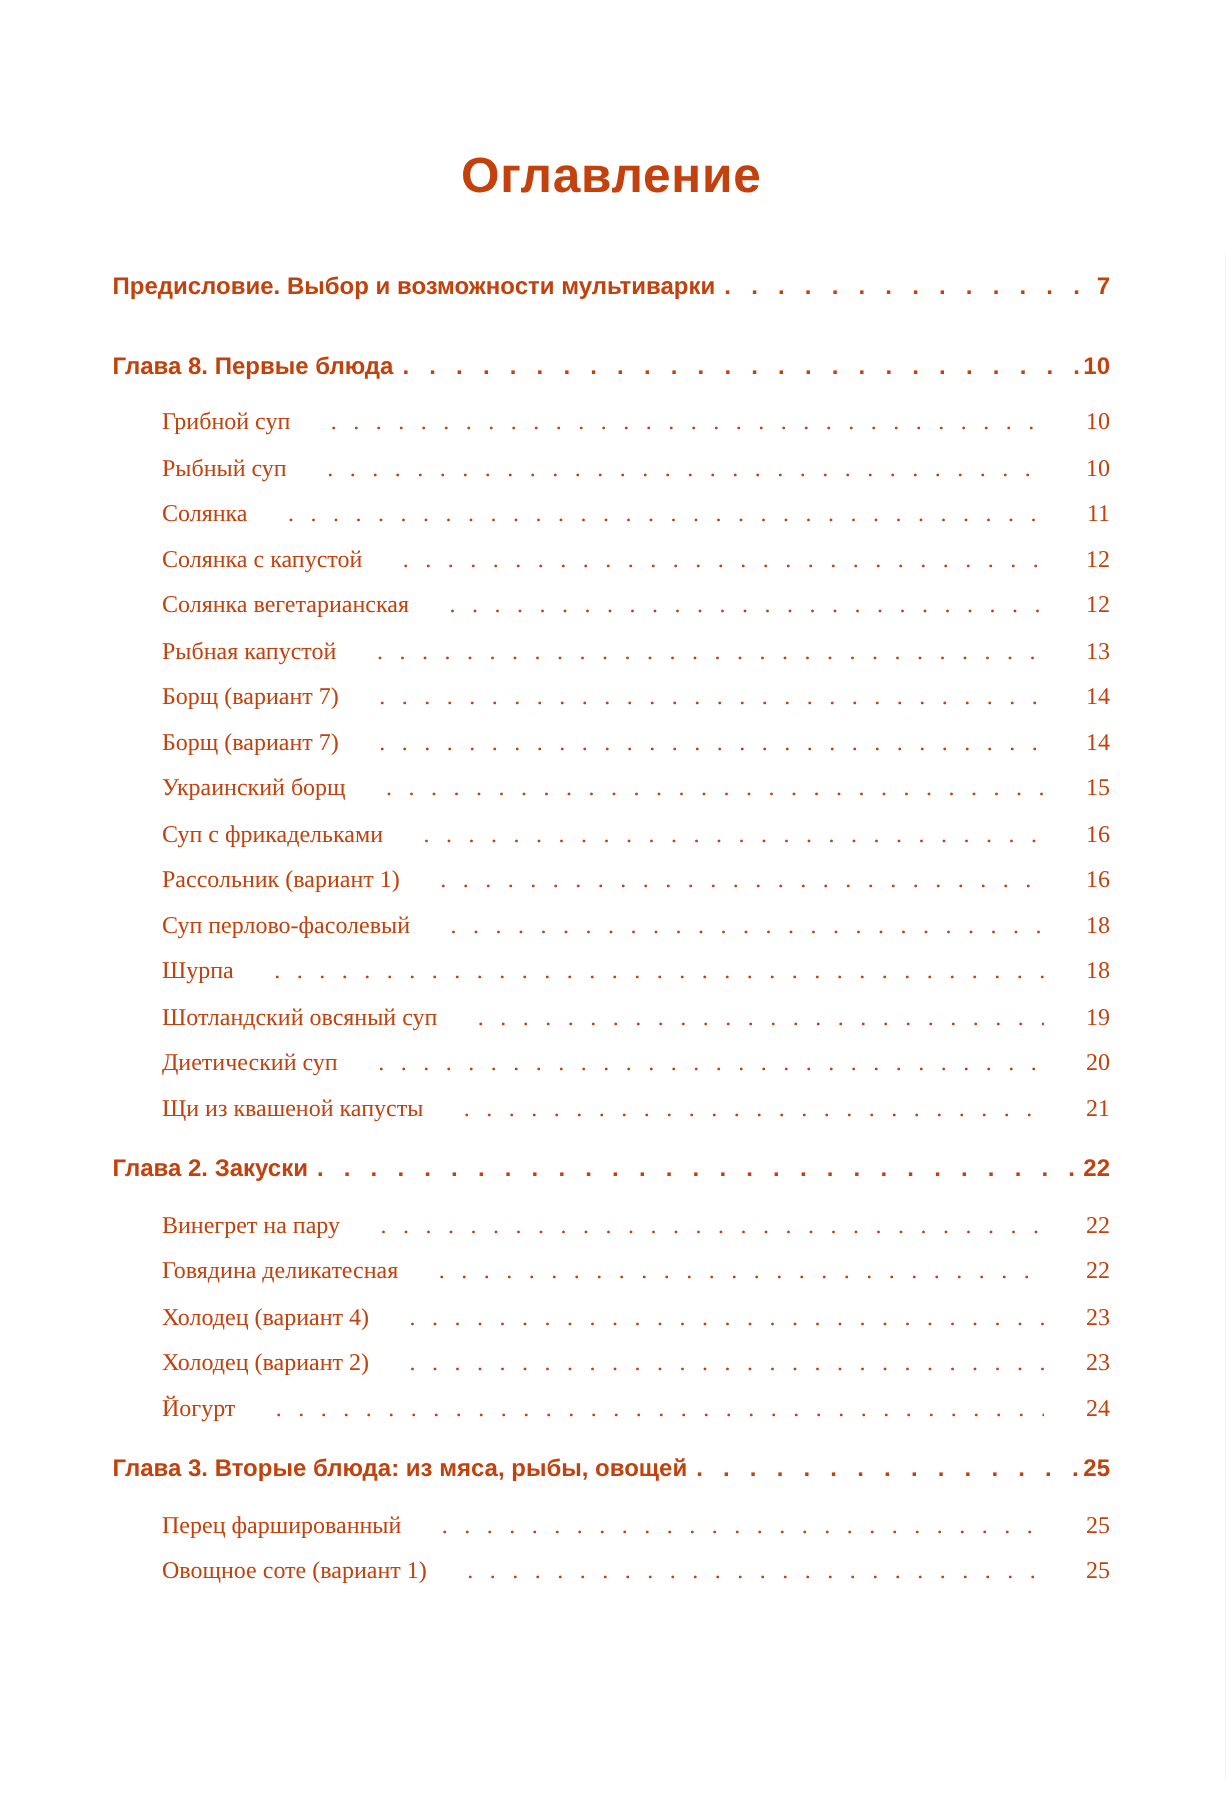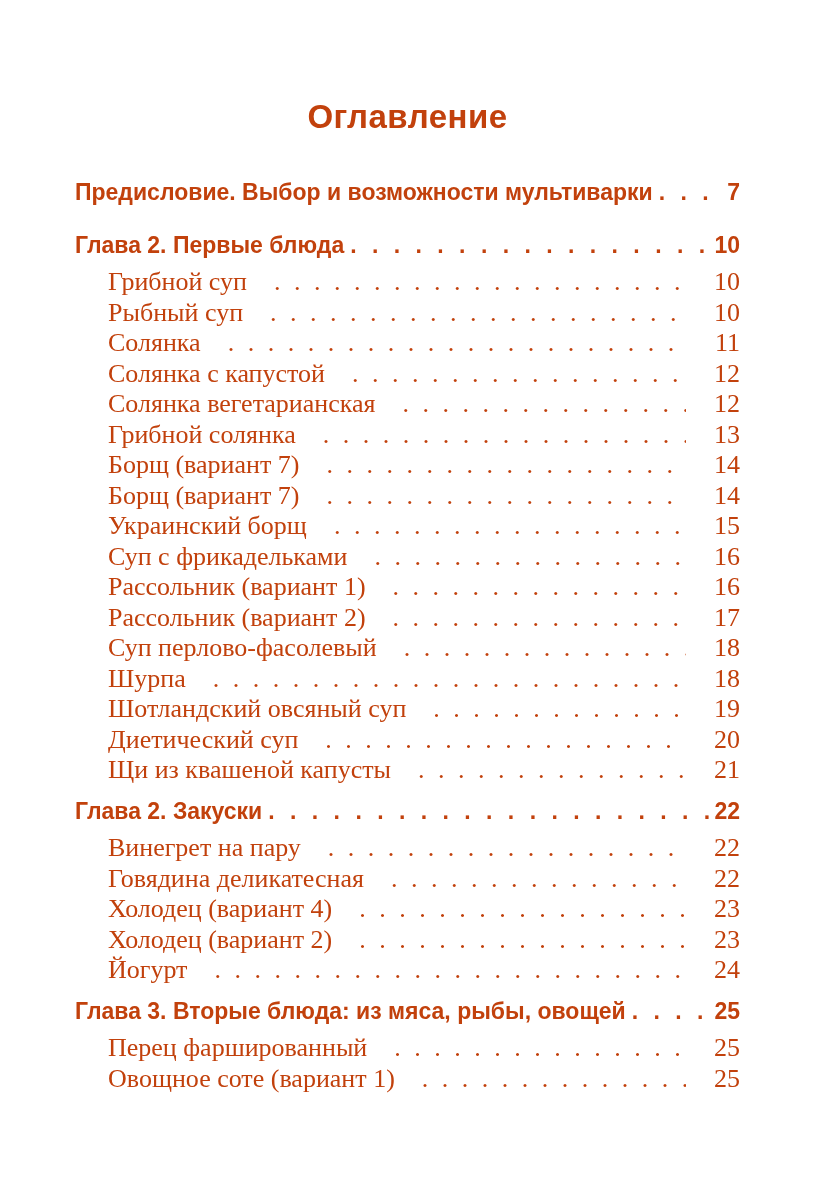--- a/index.html
+++ b/index.html
@@ -48,59 +48,59 @@
     content: ". . . . . . . . . . . . . . . . . . . . . . . . . . . . . . . . . . . . . . . . . . . . . . . . . . . . . . . . . . . . . . . . . . . . . . . . . . . . . . . . . . . . . . . .";
   }
   .row .pagenum {
     flex: 0 0 auto;
     padding-left: 3px;
   }
   
   .row.heading {
     font-family: "Liberation Sans", "DejaVu Sans", sans-serif;
     font-weight: bold;
-    font-size: 23px;
+    font-size: 16px;
     margin-top: 10px;
     margin-bottom: 7px;
   }
   .row.heading .leader {
     padding-left: 6px;
   }
   .row.heading .leader::after {
     letter-spacing: 4.5px;
   }
   .row.heading.preface {
     margin-top: 0;
     margin-bottom: 22px;
   }
   
   .row.item {
     font-family: "Liberation Serif", "DejaVu Serif", serif;
-    font-size: 26px;
+    font-size: 16px;
     padding-left: 33px;
     gap: 25px;
   }
   .row.item .leader::after {
     letter-spacing: 3.5px;
   }
 </style>
 </head>
 <body>
 
 <div class="page">
   <div class="content">
     <div class="title">Оглавление</div>
     <div>
         <div class="row heading preface">
           <span class="label">Предисловие. Выбор и возможности мультиварки</span>
           <span class="leader"></span>
           <span class="pagenum">7</span>
         </div>
         <div class="row heading">
-          <span class="label">Глава 2. Первые блюда</span>
+          <span class="label">Глава 8. Первые блюда</span>
           <span class="leader"></span>
           <span class="pagenum">10</span>
         </div>
         <div class="row item">
           <span class="label">Грибной суп</span>
           <span class="leader"></span>
           <span class="pagenum">10</span>
         </div>
         <div class="row item">
           <span class="label">Рыбный суп</span>
@@ -116,21 +116,21 @@
           <span class="label">Солянка с капустой</span>
           <span class="leader"></span>
           <span class="pagenum">12</span>
         </div>
         <div class="row item">
           <span class="label">Солянка вегетарианская</span>
           <span class="leader"></span>
           <span class="pagenum">12</span>
         </div>
         <div class="row item">
-          <span class="label">Грибной солянка</span>
+          <span class="label">Рыбная капустой</span>
           <span class="leader"></span>
           <span class="pagenum">13</span>
         </div>
         <div class="row item">
           <span class="label">Борщ (вариант 7)</span>
           <span class="leader"></span>
           <span class="pagenum">14</span>
         </div>
         <div class="row item">
           <span class="label">Борщ (вариант 7)</span>
@@ -144,25 +144,20 @@
         </div>
         <div class="row item">
           <span class="label">Суп с фрикадельками</span>
           <span class="leader"></span>
           <span class="pagenum">16</span>
         </div>
         <div class="row item">
           <span class="label">Рассольник (вариант 1)</span>
           <span class="leader"></span>
           <span class="pagenum">16</span>
-        </div>
-        <div class="row item">
-          <span class="label">Рассольник (вариант 2)</span>
-          <span class="leader"></span>
-          <span class="pagenum">17</span>
         </div>
         <div class="row item">
           <span class="label">Суп перлово-фасолевый</span>
           <span class="leader"></span>
           <span class="pagenum">18</span>
         </div>
         <div class="row item">
           <span class="label">Шурпа</span>
           <span class="leader"></span>
           <span class="pagenum">18</span>

